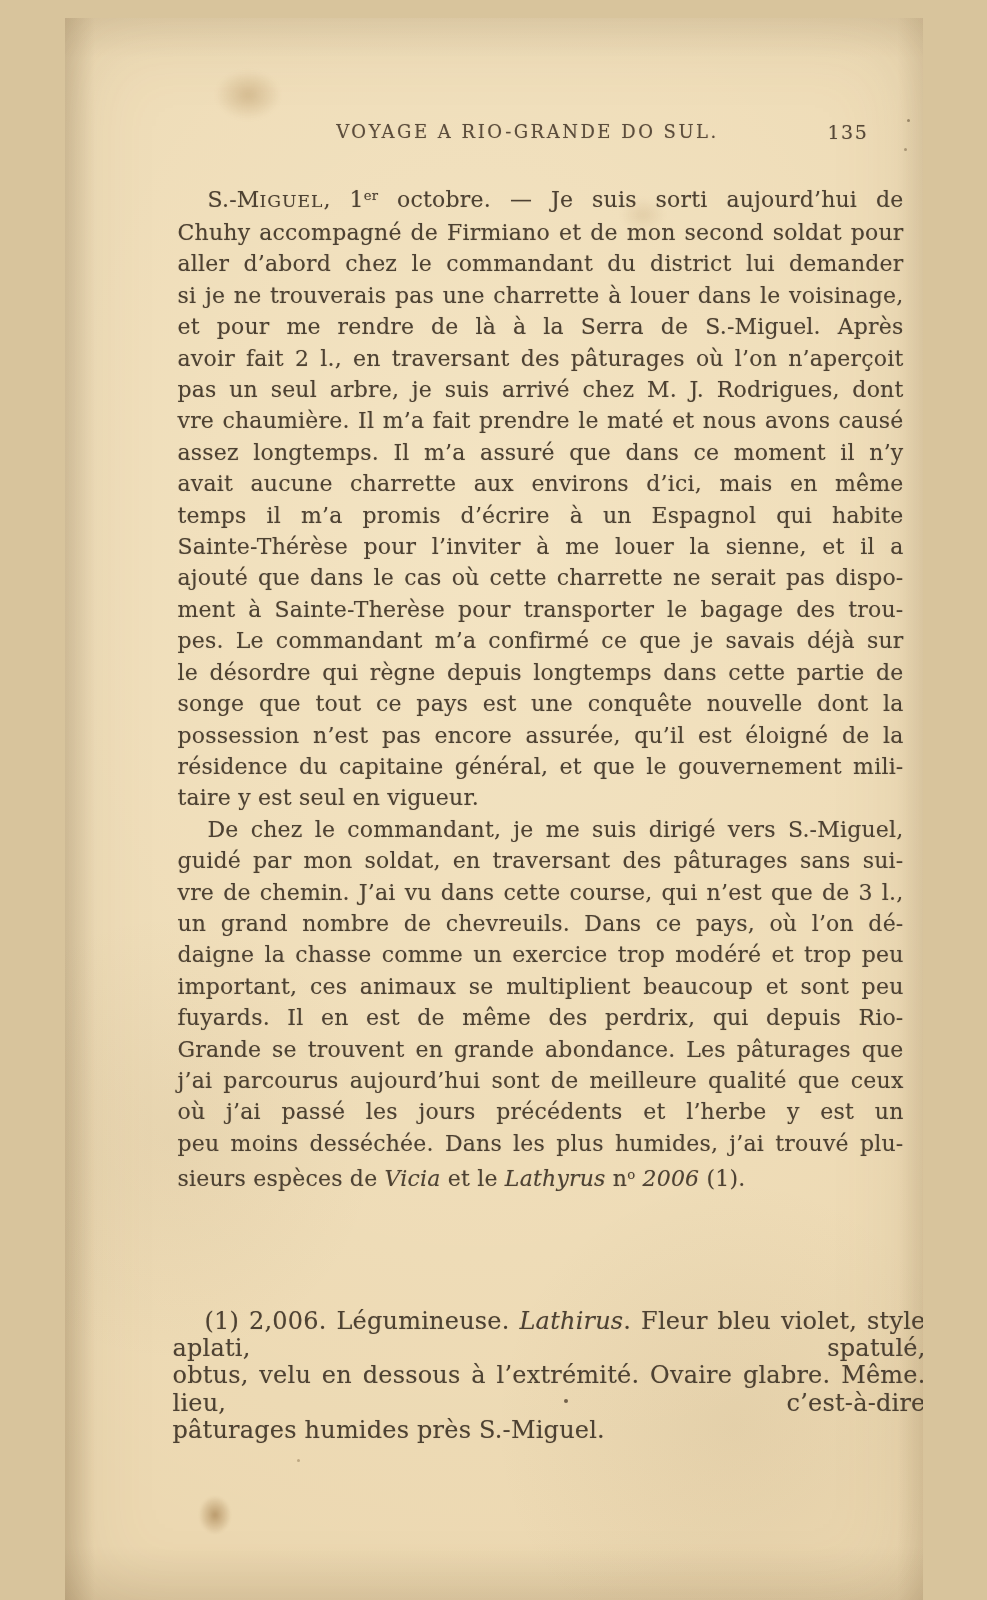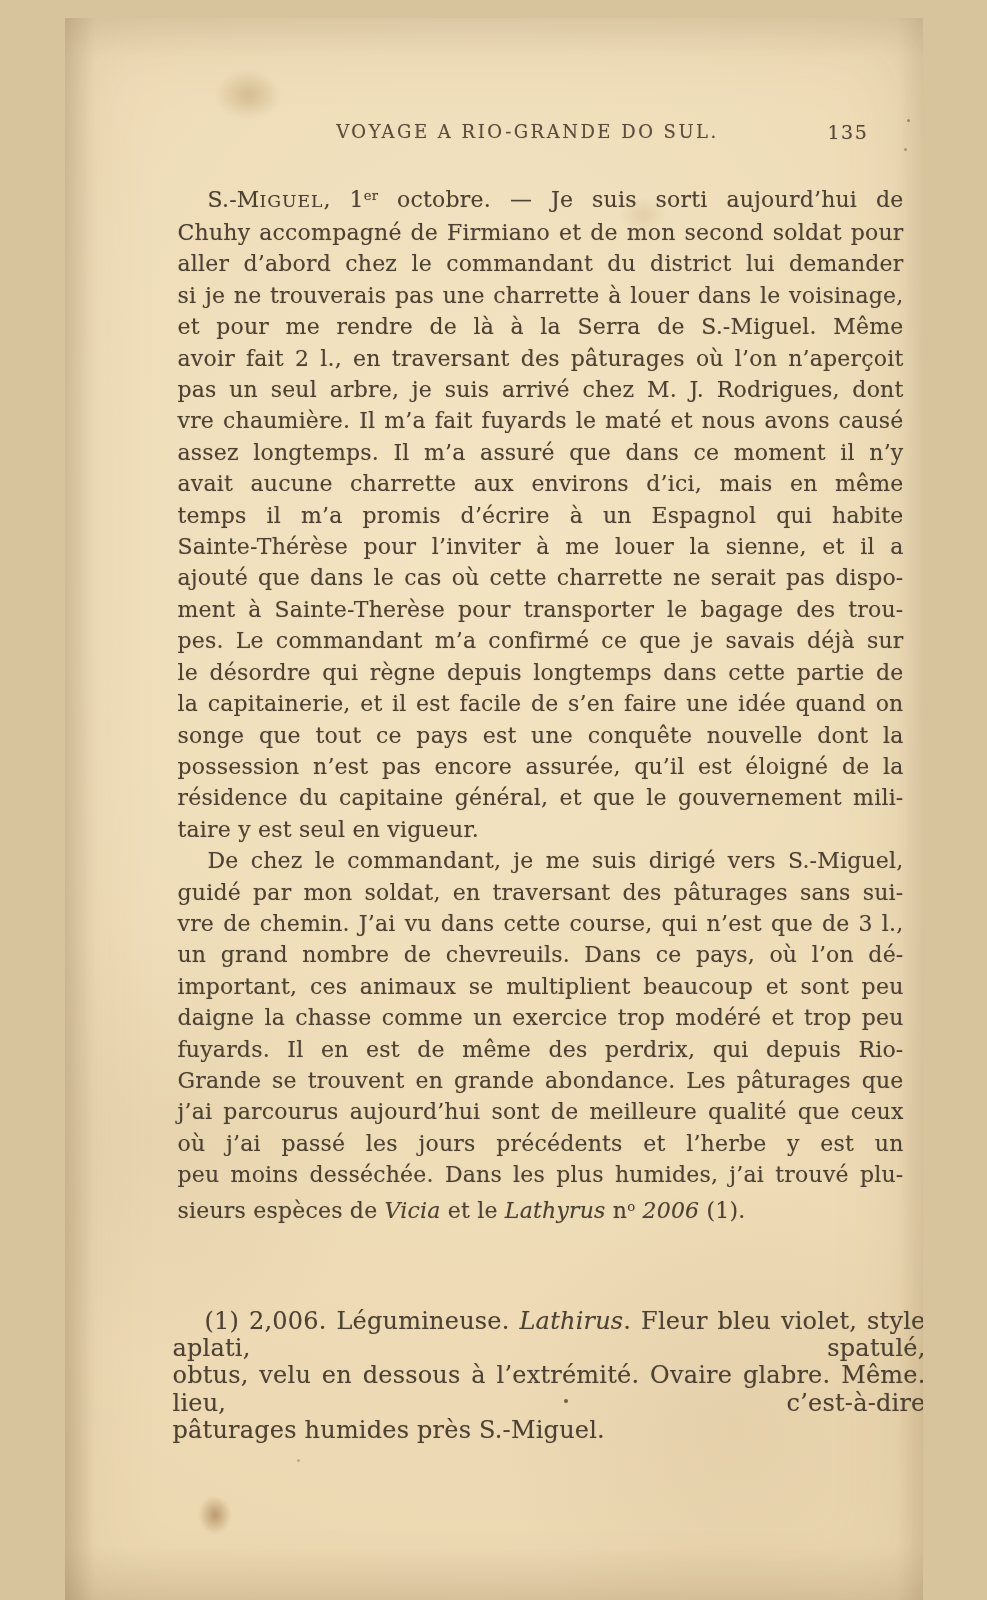--- a/index.html
+++ b/index.html
@@ -120,45 +120,44 @@
 
   <div class="running-head">VOYAGE A RIO-GRANDE DO SUL.</div>
   <div class="page-number">135</div>
 
   <div class="body-text">
     <div class="paragraph">
         <div class="line first"><span>S.-M</span><span class="seg-sc">IGUEL</span><span>, 1</span><span class="seg-sup">er</span><span> octobre. — Je suis sorti aujourd’hui de</span></div>
         <div class="line"><span>Chuhy accompagné de Firmiano et de mon second soldat pour</span></div>
         <div class="line"><span>aller d’abord chez le commandant du district lui demander</span></div>
         <div class="line"><span>si je ne trouverais pas une charrette à louer dans le voisinage,</span></div>
-        <div class="line"><span>et pour me rendre de là à la Serra de S.-Miguel. Même</span></div>
+        <div class="line"><span>et pour me rendre de là à la Serra de S.-Miguel. Après</span></div>
         <div class="line"><span>avoir fait 2 l., en traversant des pâturages où l’on n’aperçoit</span></div>
         <div class="line"><span>pas un seul arbre, je suis arrivé chez M. J. Rodrigues, dont</span></div>
-        <div class="line"><span>vre chaumière. Il m’a fait fuyards le maté et nous avons causé</span></div>
+        <div class="line"><span>vre chaumière. Il m’a fait prendre le maté et nous avons causé</span></div>
         <div class="line"><span>assez longtemps. Il m’a assuré que dans ce moment il n’y</span></div>
         <div class="line"><span>avait aucune charrette aux environs d’ici, mais en même</span></div>
         <div class="line"><span>temps il m’a promis d’écrire à un Espagnol qui habite</span></div>
         <div class="line"><span>Sainte-Thérèse pour l’inviter à me louer la sienne, et il a</span></div>
         <div class="line"><span>ajouté que dans le cas où cette charrette ne serait pas dispo-</span></div>
         <div class="line"><span>ment à Sainte-Therèse pour transporter le bagage des trou-</span></div>
         <div class="line"><span>pes. Le commandant m’a confirmé ce que je savais déjà sur</span></div>
         <div class="line"><span>le désordre qui règne depuis longtemps dans cette partie de</span></div>
-        <div class="line"><span>la capitainerie, et il est facile de s’en faire une idée quand on</span></div>
         <div class="line"><span>songe que tout ce pays est une conquête nouvelle dont la</span></div>
         <div class="line"><span>possession n’est pas encore assurée, qu’il est éloigné de la</span></div>
         <div class="line"><span>résidence du capitaine général, et que le gouvernement mili-</span></div>
         <div class="line para-end"><span>taire y est seul en vigueur.</span></div>
       </div>
     <div class="paragraph">
         <div class="line first"><span>De chez le commandant, je me suis dirigé vers S.-Miguel,</span></div>
         <div class="line"><span>guidé par mon soldat, en traversant des pâturages sans sui-</span></div>
         <div class="line"><span>vre de chemin. J’ai vu dans cette course, qui n’est que de 3 l.,</span></div>
         <div class="line"><span>un grand nombre de chevreuils. Dans ce pays, où l’on dé-</span></div>
+        <div class="line"><span>daigne la chasse comme un exercice trop modéré et trop peu</span></div>
         <div class="line"><span>important, ces animaux se multiplient beaucoup et sont peu</span></div>
-        <div class="line"><span>daigne la chasse comme un exercice trop modéré et trop peu</span></div>
         <div class="line"><span>fuyards. Il en est de même des perdrix, qui depuis Rio-</span></div>
         <div class="line"><span>Grande se trouvent en grande abondance. Les pâturages que</span></div>
         <div class="line"><span>j’ai parcourus aujourd’hui sont de meilleure qualité que ceux</span></div>
         <div class="line"><span>où j’ai passé les jours précédents et l’herbe y est un</span></div>
         <div class="line"><span>peu moins desséchée. Dans les plus humides, j’ai trouvé plu-</span></div>
         <div class="line para-end"><span>sieurs espèces de </span><span class="seg-i">Vicia</span><span> et le </span><span class="seg-i">Lathyrus</span><span> n</span><span class="seg-sup">o</span><span> </span><span class="seg-i">2006</span><span> (1).</span></div>
       </div>
   </div>
 
   <div class="footnote">

